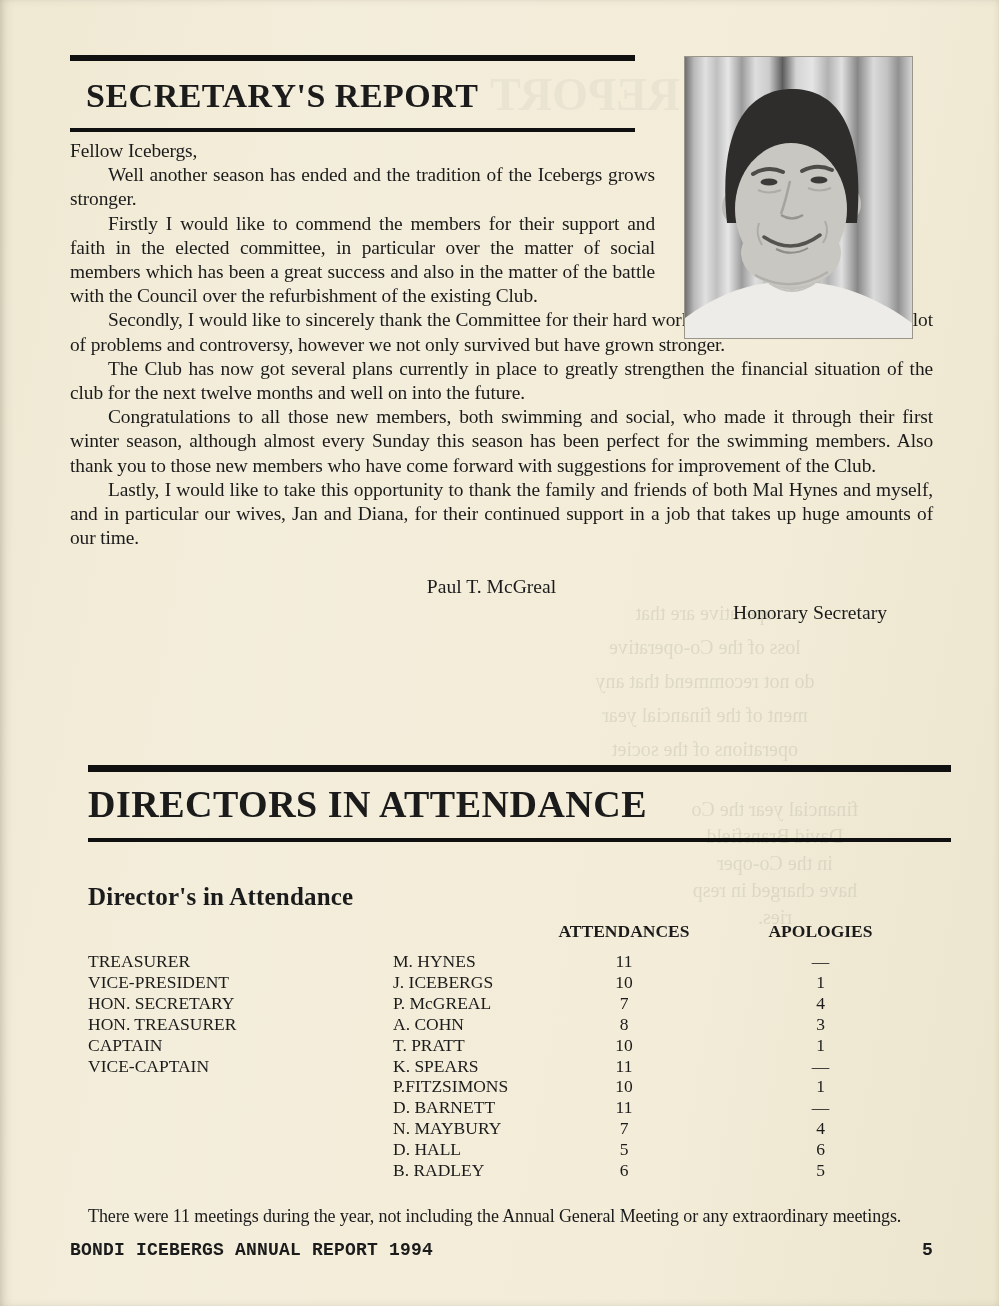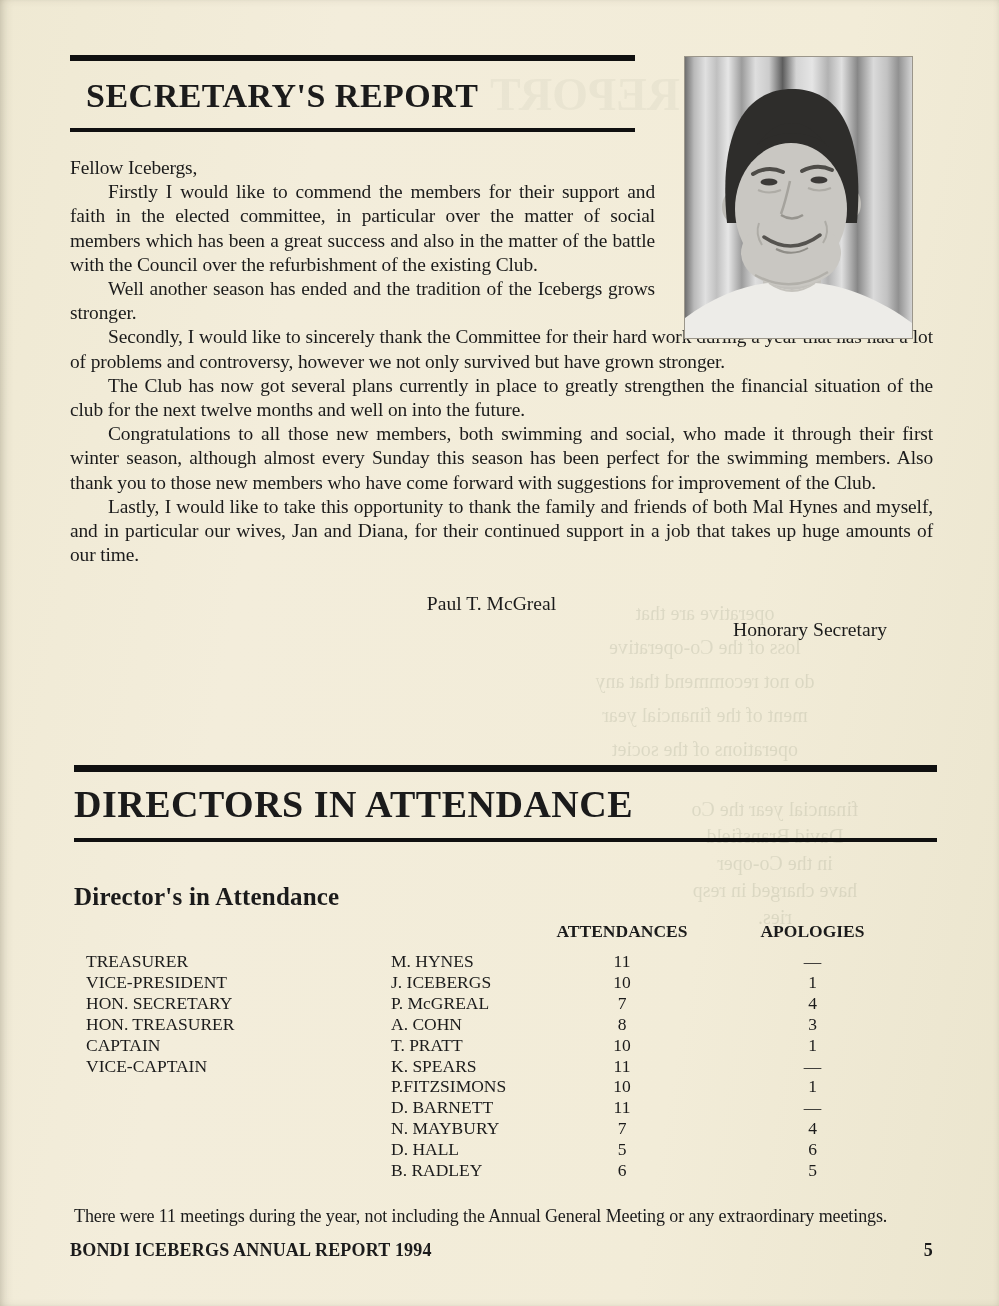--- a/index.html
+++ b/index.html
@@ -15,43 +15,43 @@
   .ghost-title{left:420px;top:68px;width:330px;font-size:46px;font-weight:bold;opacity:.055;text-align:center;}
   .ghost-mid{left:470px;top:596px;width:470px;font-size:20px;line-height:34px;opacity:.14;text-align:center;}
   .ghost-lower{left:610px;top:796px;width:330px;font-size:20px;line-height:27px;opacity:.14;text-align:center;}
   
   .content{position:absolute;left:70px;top:55px;width:863px;}
   .rule{background:#101010;}
   .rule-title-top{width:565px;height:6px;}
   h1{margin:13px 16px 0;font-size:34px;line-height:44px;font-weight:bold;letter-spacing:.5px;}
   .rule-title-bottom{width:565px;height:4px;margin-top:10px;}
   .photo{position:absolute;left:615px;top:2px;width:227px;height:281px;outline:1px solid #9b968a;}
-  .body{margin-top:24px;font-size:19.4px;line-height:24.2px;text-align:justify;letter-spacing:-.1px;}
+  .body{margin-top:7px;font-size:19.4px;line-height:24.2px;text-align:justify;letter-spacing:-.1px;}
   .body p{margin:0;}
   .narrow{width:585px;}
   .indent{text-indent:38px;}
   .signature{margin-top:24px;font-size:19.6px;line-height:26px;}
   .sig-name{text-align:center;padding-right:20px;}
   .sig-role{text-align:right;padding-right:46px;}
   
-  .directors{position:absolute;left:74px;top:765px;width:863px;}
+  .directors{position:absolute;left:88px;top:765px;width:863px;}
   .rule-thick-full{height:7px;}
   h2{margin:10px 0 0;font-size:38px;line-height:44px;font-weight:bold;letter-spacing:.5px;}
   .rule-thin-full{height:4px;margin-top:12px;}
   h3{margin:40px 0 0;font-size:25px;line-height:30px;font-weight:bold;letter-spacing:.2px;}
   .attendance-table{margin-top:8px;font-size:17.5px;}
-  .t-head,.t-row{display:grid;grid-template-columns:305px 165px 132px 1fr;margin-left:12px;}
+  .t-head,.t-row{display:grid;grid-template-columns:305px 165px 132px 1fr;}
   .t-head{font-weight:bold;margin-bottom:9px;line-height:22px;}
   .t-row{line-height:20.9px;}
   .c-att,.c-apo{text-align:center;white-space:nowrap;}
   .footnote{margin-top:25px;font-size:18px;letter-spacing:-.1px;}
   
   .page-footer{position:absolute;left:70px;top:1240px;width:863px;display:flex;
     justify-content:space-between;align-items:flex-start;
-    font-family:Liberation Serif, serif;font-weight:bold;font-size:18px;letter-spacing:.2px;gap:23px;}
+    font-family:Liberation Mono, monospace;font-weight:bold;font-size:18px;letter-spacing:.2px;gap:23px;}
 </style>
 </head>
 <body>
 
 <div class="page">
 
   <div class="ghost ghost-title">REPORT</div>
   <div class="ghost ghost-mid">
 
   <div class="ghost-line">operative are that</div>
@@ -131,22 +131,22 @@
         <path d="M 70 218 Q 106 238 143 215" stroke="#b2b0aa" stroke-width="2.5" fill="none"></path>
 
         <path d="M 0 281 L 0 261 C 28 240 60 228 84 226 Q 107 240 130 226 C 160 228 198 244 227 266 L 227 281 Z" fill="#edece8"></path>
         <path d="M 84 226 Q 107 242 130 226" stroke="#c5c3bd" stroke-width="2" fill="none"></path>
       </svg>
     </div>
 
     <div class="body">
       <div class="narrow">
         <p>Fellow Icebergs,</p>
+        <p class="indent">Well another season has ended and the tradition of the Icebergs grows stronger.</p>
         <p class="indent">Firstly I would like to commend the members for their support and faith in the elected committee, in particular over the matter of social members which has been a great success and also in the matter of the battle with the Council over the refurbishment of the existing Club.</p>
-        <p class="indent">Well another season has ended and the tradition of the Icebergs grows stronger.</p>
       </div>
       <div>
         <p class="indent">Secondly, I would like to sincerely thank the Committee for their hard work during a year that has had a lot of problems and controversy, however we not only survived but have grown stronger.</p>
         <p class="indent">The Club has now got several plans currently in place to greatly strengthen the financial situation of the club for the next twelve months and well on into the future.</p>
         <p class="indent">Congratulations to all those new members, both swimming and social, who made it through their first winter season, although almost every Sunday this season has been perfect for the swimming members. Also thank you to those new members who have come forward with suggestions for improvement of the Club.</p>
         <p class="indent">Lastly, I would like to take this opportunity to thank the family and friends of both Mal Hynes and myself, and in particular our wives, Jan and Diana, for their continued support in a job that takes up huge amounts of our time.</p>
       </div>
     </div>
 
     <div class="signature">

